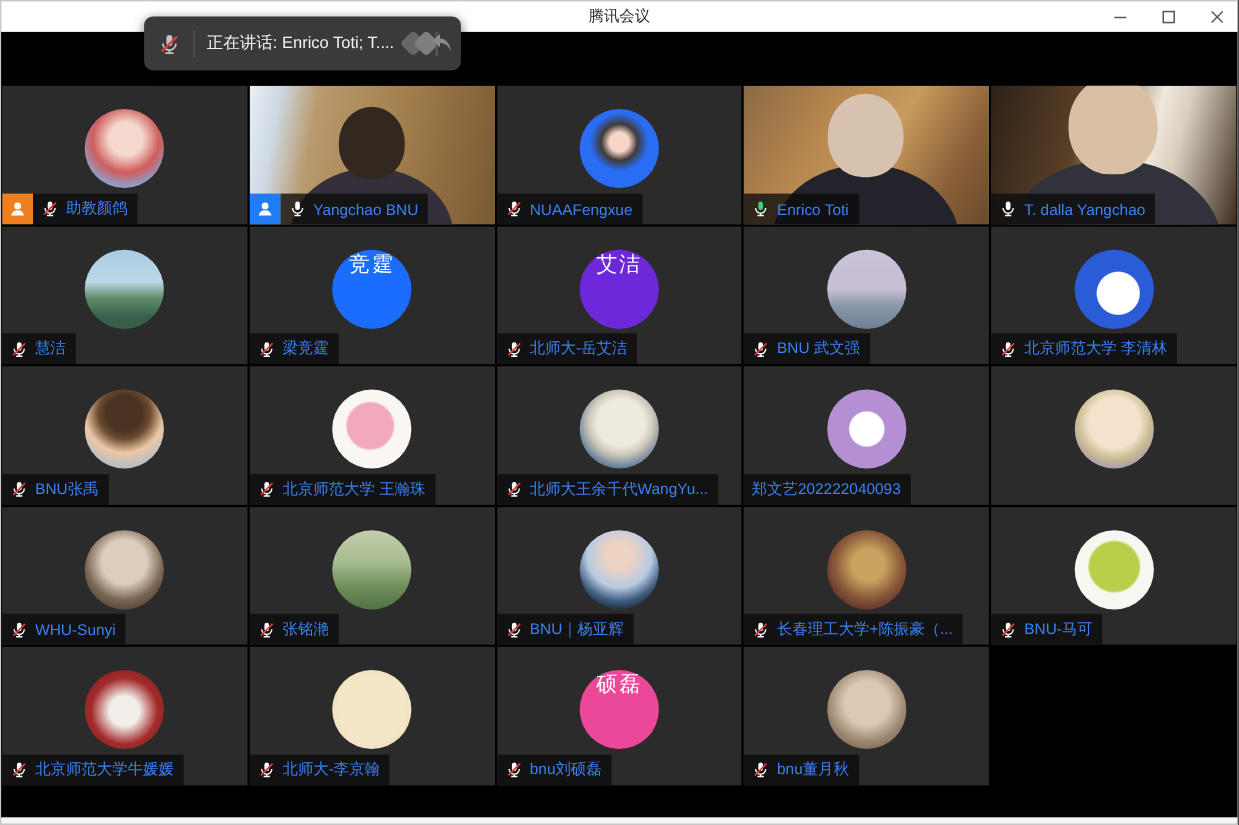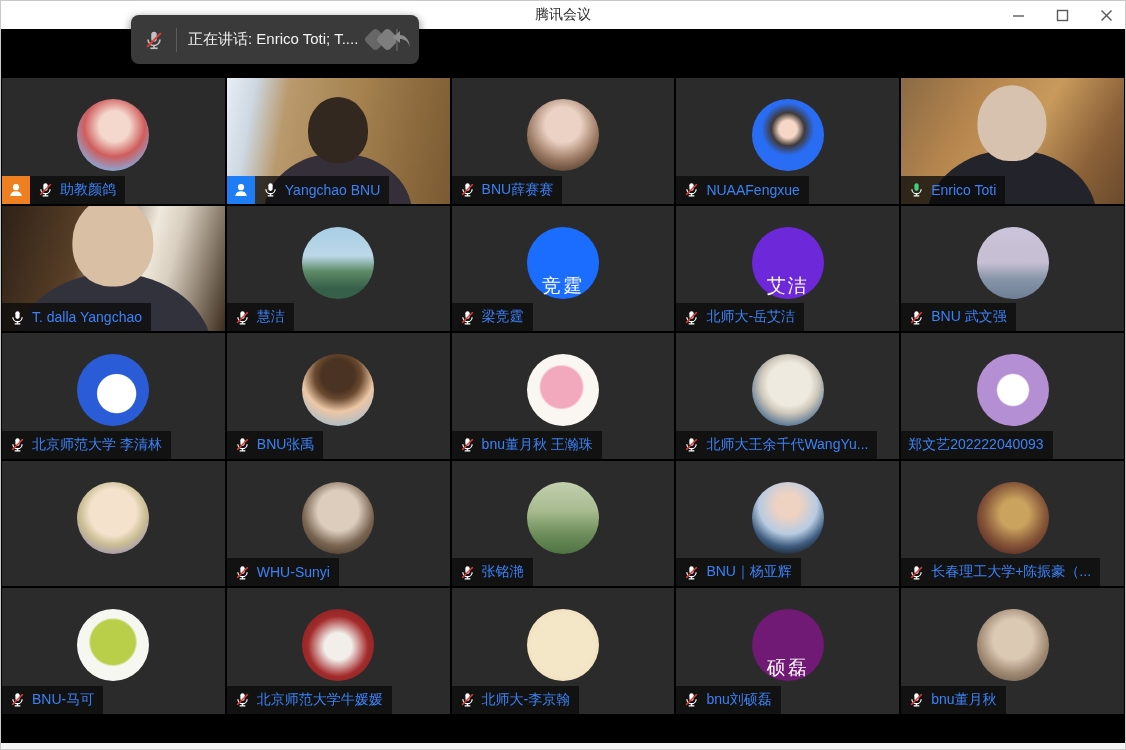--- a/index.html
+++ b/index.html
@@ -25,21 +25,21 @@
   .toast .t-ghost { display:flex; align-items:center; margin-left:-8px; opacity:.85; }
 
   
   .grid { position:absolute; top:77px; left:1px; right:1px; height:636px;
           display:grid; grid-template-columns:repeat(5,1fr); grid-template-rows:repeat(5,1fr);
           gap:2px; background:#000; }
   .tile { position:relative; background:#2b2b2b; overflow:hidden; }
   .tile.active { box-shadow:inset 0 0 0 2px #2db56a;padding-left:13px; }
 
   .avatar { position:absolute; left:50%; top:21px; width:72px; height:72px; margin-left:-36px;
-            border-radius:50%; display:flex; align-items:flex-end; justify-content:center; }
+            border-radius:50%; display:flex; align-items:flex-start; justify-content:center; }
   .avatar-text { color:#fff; font-size:19px; letter-spacing:2px; }
 
   .video { position:absolute; inset:0; }
   .figure { position:absolute; inset:0; transform-origin:50% 78%; }
   .head  { position:absolute; left:50%; top:15%; width:60px; height:66px; transform:translateX(-50%);
            border-radius:50% 50% 46% 46%; }
   .torso { position:absolute; left:50%; top:60%; width:148px; height:66px; transform:translateX(-50%);
            border-radius:52% 52% 0 0 / 95% 95% 0 0; }
 
   .bottomrow { position:absolute; left:0; bottom:0; display:flex; align-items:stretch; max-width:100%; z-index:5; }
@@ -156,39 +156,20 @@
           <path class="marc" d="M5.5 11.5a6.5 6.5 0 0 0 13 0" fill="none" stroke-width="1.8"></path>
           <line class="marc" x1="12" y1="18" x2="12" y2="21" stroke-width="1.8"></line>
           <line class="marc" x1="8" y1="21" x2="16" y2="21" stroke-width="1.8"></line>
           <line class="slash" x1="4.5" y1="19.5" x2="19.5" y2="4.5" stroke="#e03b3b" stroke-width="2.2"></line>
         </svg>
         <span class="pname">Yangchao BNU</span>
       </span>
     </div>
   </div>
 
-  <div class="tile">
-
-    <div class="avatar" style="background: radial-gradient(circle at 50% 36%, rgb(236, 210, 196) 30%, rgb(156, 122, 100) 60%, rgb(85, 64, 47) 85%);">
-      
-    </div>
-    <div class="bottomrow">
-
-      <span class="nameplate">
-        <svg class="mic muted" viewBox="0 0 24 24">
-          <rect class="mbody" x="9" y="3" width="6" height="11" rx="3"></rect>
-          <path class="marc" d="M5.5 11.5a6.5 6.5 0 0 0 13 0" fill="none" stroke-width="1.8"></path>
-          <line class="marc" x1="12" y1="18" x2="12" y2="21" stroke-width="1.8"></line>
-          <line class="marc" x1="8" y1="21" x2="16" y2="21" stroke-width="1.8"></line>
-          <line class="slash" x1="4.5" y1="19.5" x2="19.5" y2="4.5" stroke="#e03b3b" stroke-width="2.2"></line>
-        </svg>
-        <span class="pname">BNU薛赛赛</span>
-      </span>
-    </div>
-  </div>
 
   <div class="tile">
 
     <div class="avatar" style="background: radial-gradient(circle at 50% 42%, rgb(246, 214, 198) 16%, rgb(64, 58, 56) 30%, rgb(42, 109, 245) 48%);">
       
     </div>
     <div class="bottomrow">
 
       <span class="nameplate">
         <svg class="mic muted" viewBox="0 0 24 24">
@@ -377,21 +358,21 @@
     <div class="bottomrow">
 
       <span class="nameplate">
         <svg class="mic muted" viewBox="0 0 24 24">
           <rect class="mbody" x="9" y="3" width="6" height="11" rx="3"></rect>
           <path class="marc" d="M5.5 11.5a6.5 6.5 0 0 0 13 0" fill="none" stroke-width="1.8"></path>
           <line class="marc" x1="12" y1="18" x2="12" y2="21" stroke-width="1.8"></line>
           <line class="marc" x1="8" y1="21" x2="16" y2="21" stroke-width="1.8"></line>
           <line class="slash" x1="4.5" y1="19.5" x2="19.5" y2="4.5" stroke="#e03b3b" stroke-width="2.2"></line>
         </svg>
-        <span class="pname">bnu董月秋 王瀚珠</span>
+        <span class="pname">北京师范大学 王瀚珠</span>
       </span>
     </div>
   </div>
 
   <div class="tile">
 
     <div class="avatar" style="background: radial-gradient(circle at 52% 42%, rgb(239, 234, 224) 38%, rgb(207, 200, 186) 52%, rgb(74, 109, 144) 78%, rgb(53, 83, 111) 100%);">
       
     </div>
     <div class="bottomrow">
@@ -565,21 +546,21 @@
           <line class="marc" x1="8" y1="21" x2="16" y2="21" stroke-width="1.8"></line>
           <line class="slash" x1="4.5" y1="19.5" x2="19.5" y2="4.5" stroke="#e03b3b" stroke-width="2.2"></line>
         </svg>
         <span class="pname">北师大-李京翰</span>
       </span>
     </div>
   </div>
 
   <div class="tile">
 
-    <div class="avatar" style="background: #701a75;">
+    <div class="avatar" style="background: #ec4899;">
       <span class="avatar-text">硕磊</span>
     </div>
     <div class="bottomrow">
 
       <span class="nameplate">
         <svg class="mic muted" viewBox="0 0 24 24">
           <rect class="mbody" x="9" y="3" width="6" height="11" rx="3"></rect>
           <path class="marc" d="M5.5 11.5a6.5 6.5 0 0 0 13 0" fill="none" stroke-width="1.8"></path>
           <line class="marc" x1="12" y1="18" x2="12" y2="21" stroke-width="1.8"></line>
           <line class="marc" x1="8" y1="21" x2="16" y2="21" stroke-width="1.8"></line>

